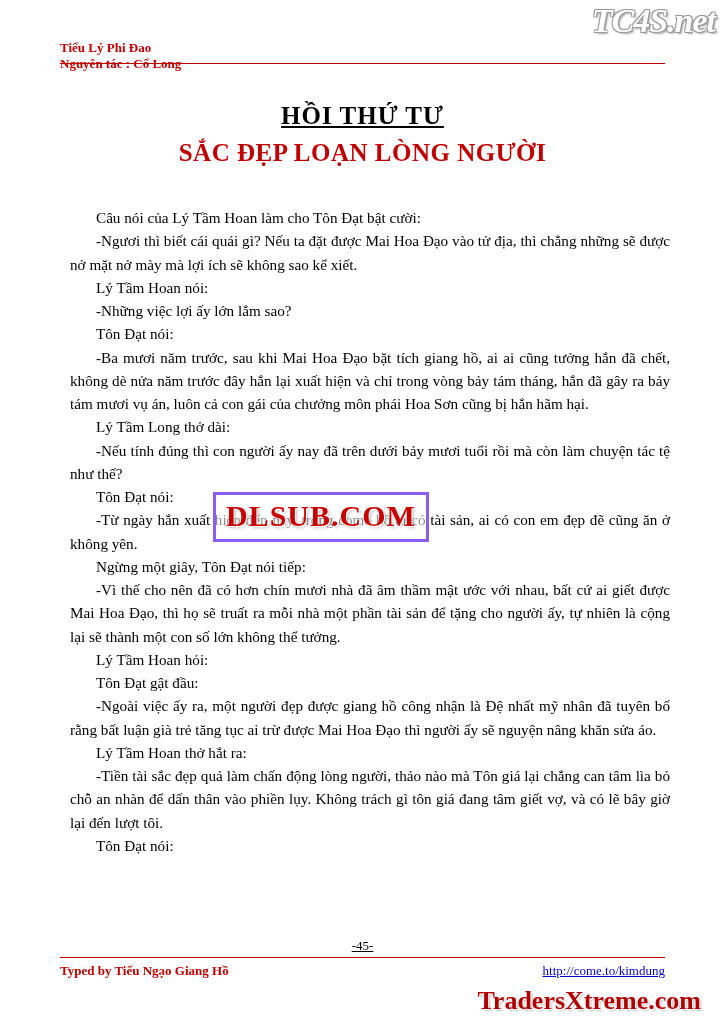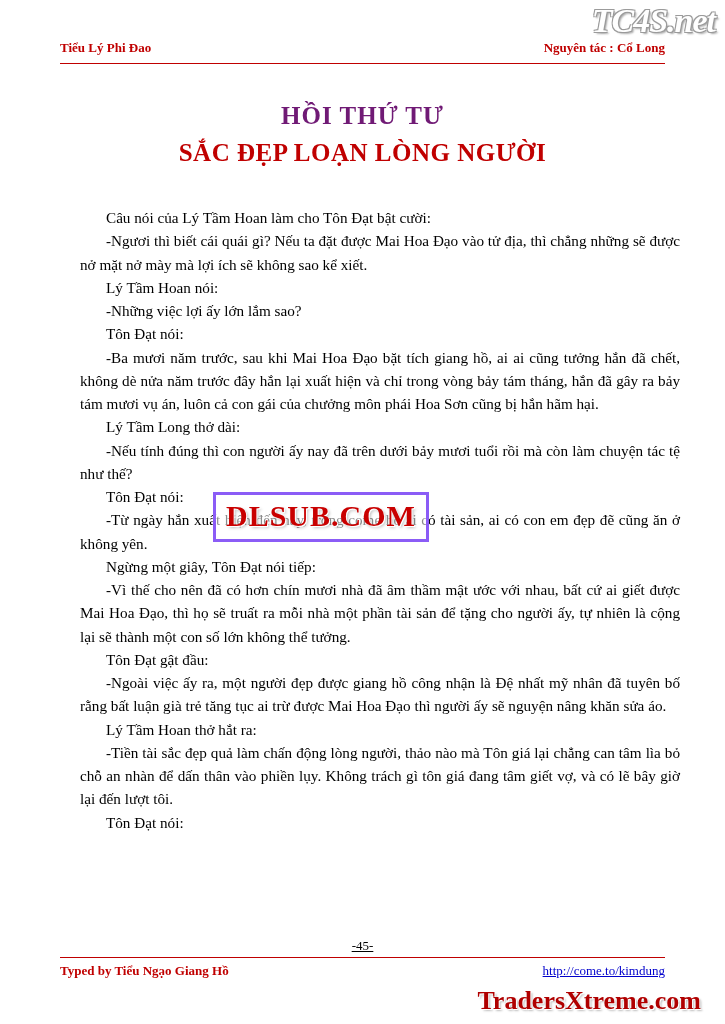--- a/index.html
+++ b/index.html
@@ -70,20 +70,21 @@
     left: 60px;
     right: 60px;
     top: 40px;
     display: flex;
     justify-content: space-between;
     align-items: baseline;
     font-size: 13px;
     font-weight: bold;
     color: #c00000;
     z-index: 2;
+    flex-direction: column;
   }
   .header-rule {
     position: absolute;
     left: 60px;
     right: 60px;
     top: 63px;
     border-top: 1px solid #c00000;
     z-index: 2;
   }
 
@@ -92,37 +93,38 @@
     position: absolute;
     left: 60px;
     right: 60px;
     top: 100px;
     text-align: center;
     z-index: 3;
   }
   .title-1 {
     font-size: 25px;
     font-weight: bold;
-    color: #701a75;
+    color: #000000;
     letter-spacing: 1px;
     line-height: 1.25;
+    text-decoration: underline;
   }
   .title-2 {
     font-size: 25px;
     font-weight: bold;
     color: #c00000;
     letter-spacing: 0.5px;
     line-height: 1.3;
     margin-top: 6px;
   }
 
   
   .body-text {
     position: absolute;
-    left: 80px;
+    left: 70px;
     width: 600px;
     top: 206px;
     font-size: 15.2px;
     line-height: 1.53;
     color: #000000;
     text-align: justify;
     z-index: 4;
   }
   .body-text p {
     margin: 0;
@@ -194,20 +196,21 @@
     <p>Lý Tầm Hoan nói:</p>
     <p>-Những việc lợi ấy lớn lắm sao?</p>
     <p>Tôn Đạt nói:</p>
     <p>-Ba mươi năm trước, sau khi Mai Hoa Đạo bặt tích giang hồ, ai ai cũng tưởng hắn đã chết, không dè nửa năm trước đây hắn lại xuất hiện và chỉ trong vòng bảy tám tháng, hắn đã gây ra bảy tám mươi vụ án, luôn cả con gái của chưởng môn phái Hoa Sơn cũng bị hắn hãm hại.</p>
     <p>Lý Tầm Long thở dài:</p>
     <p>-Nếu tính đúng thì con người ấy nay đã trên dưới bảy mươi tuổi rồi mà còn làm chuyện tác tệ như thế?</p>
     <p>Tôn Đạt nói:</p>
     <p>-Từ ngày hắn xuất hiện đến nay, trong come hồ ai có tài sản, ai có con em đẹp đẽ cũng ăn ở không yên.</p>
     <p>Ngừng một giây, Tôn Đạt nói tiếp:</p>
     <p>-Vì thế cho nên đã có hơn chín mươi nhà đã âm thầm mật ước với nhau, bất cứ ai giết được Mai Hoa Đạo, thì họ sẽ truất ra mỗi nhà một phần tài sản để tặng cho người ấy, tự nhiên là cộng lại sẽ thành một con số lớn không thể tưởng.</p>
+    <p>Lý Tầm Hoan hỏi:</p>
     <p>Tôn Đạt gật đầu:</p>
     <p>-Ngoài việc ấy ra, một người đẹp được giang hồ công nhận là Đệ nhất mỹ nhân đã tuyên bố rằng bất luận già trẻ tăng tục ai trừ được Mai Hoa Đạo thì người ấy sẽ nguyện nâng khăn sửa áo.</p>
     <p>Lý Tầm Hoan thở hắt ra:</p>
     <p>-Tiền tài sắc đẹp quả làm chấn động lòng người, thảo nào mà Tôn giá lại chẳng can tâm lìa bỏ chỗ an nhàn để dấn thân vào phiền lụy. Không trách gì tôn giá đang tâm giết vợ, và có lẽ bây giờ lại đến lượt tôi.</p>
     <p>Tôn Đạt nói:</p>
   </div>
 
   <div class="wm-center">DLSUB.COM</div>
 
   <div class="page-number">-45-</div>

